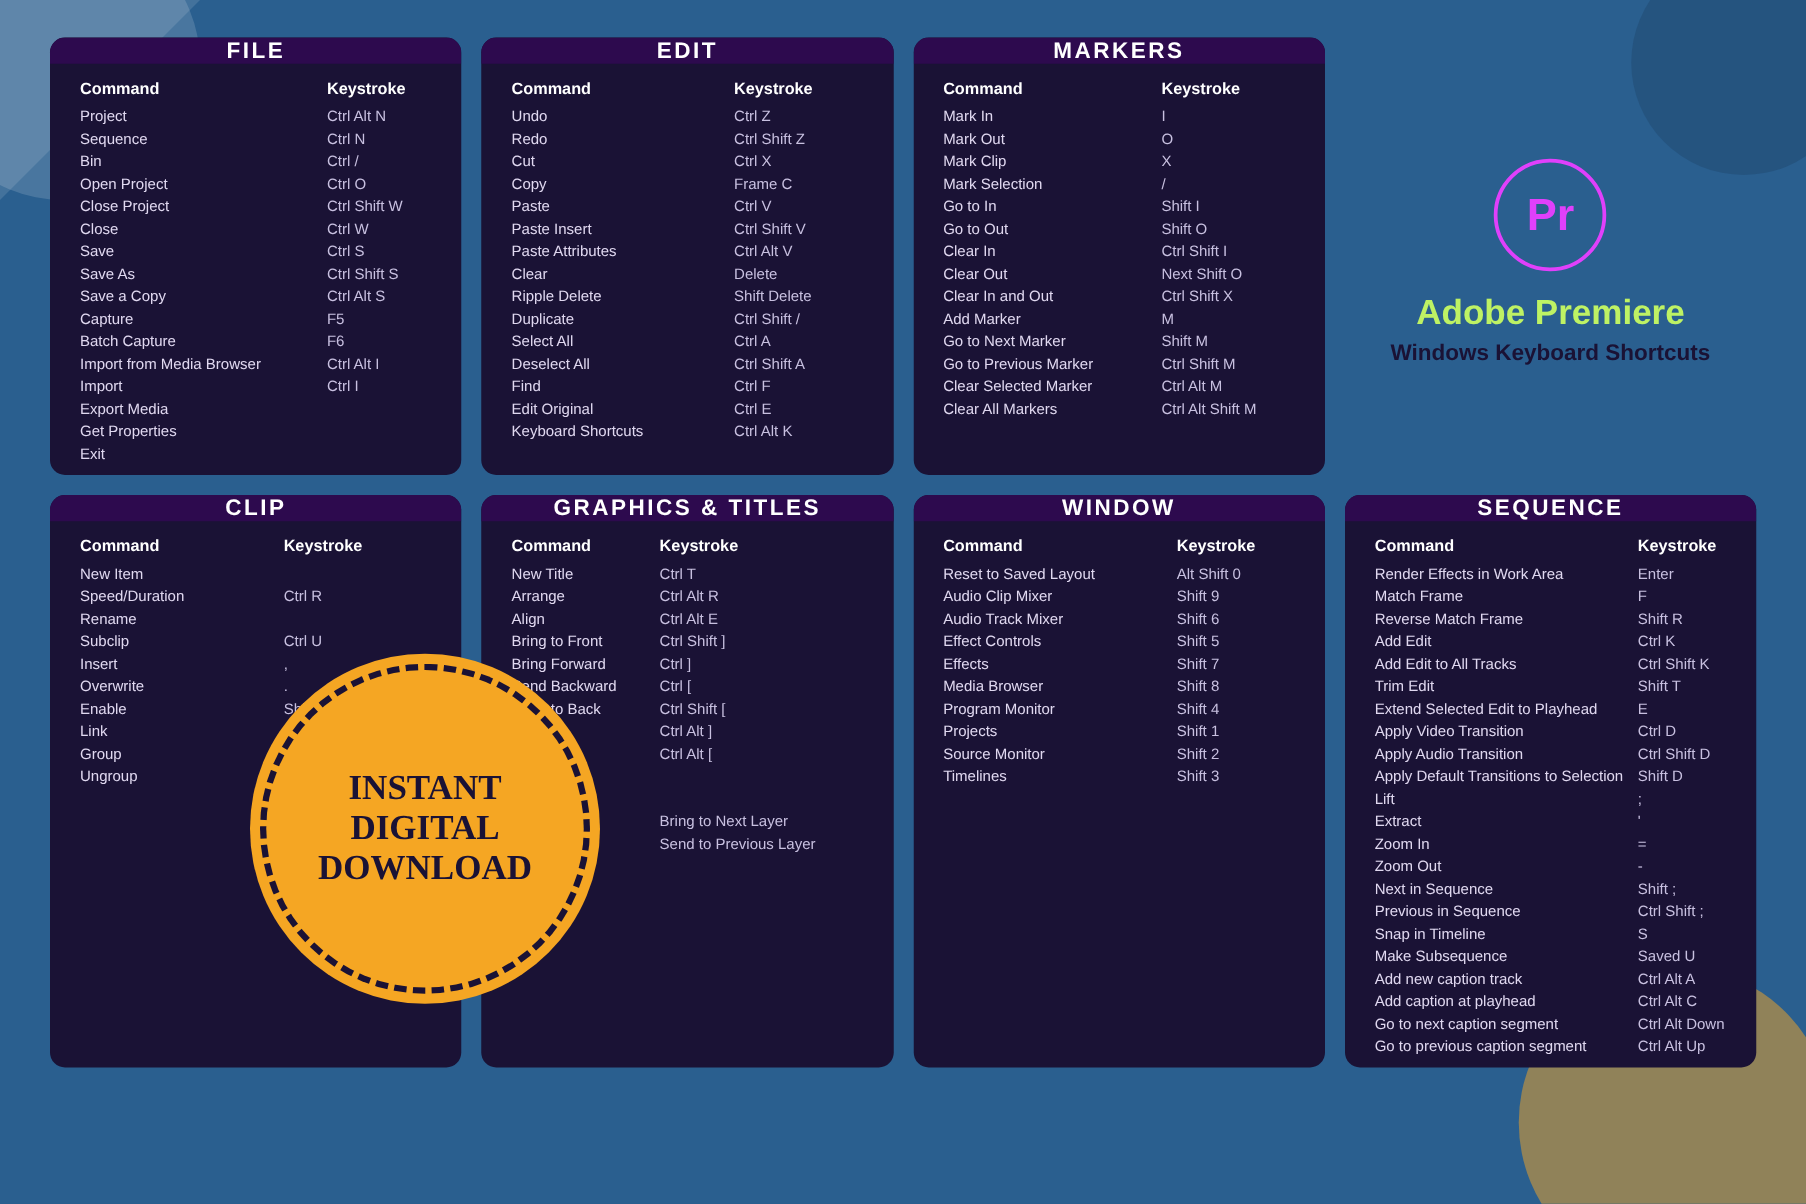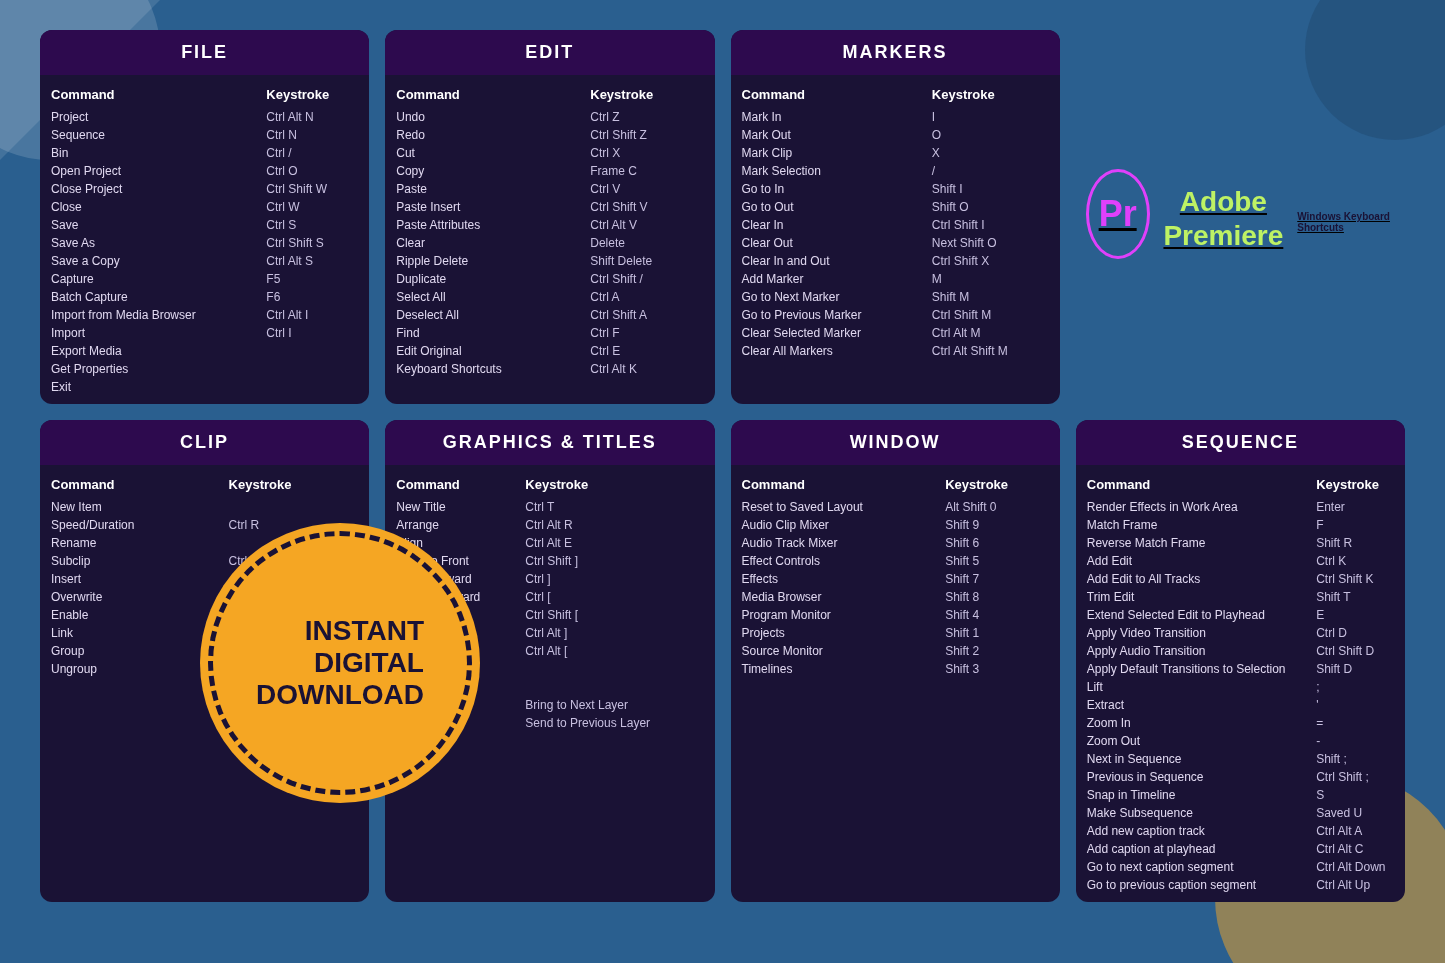--- a/index.html
+++ b/index.html
@@ -65,31 +65,31 @@
 
     .card {
       background: #1a1235;
       border-radius: 12px;
       overflow: hidden;
     }
 
     .card-header {
       background: #2d0a4e;
       text-align: center;
-      padding: 12px;
+      padding: 0;
     }
     .card-header h2 {
       color: white;
       font-size: 18px;
       font-weight: 900;
       letter-spacing: 2px;
     }
 
     .card-content {
-      padding: 8px 7px;
+      padding: 8px 20px;
     }
 
     .shortcut-table {
       width: 100%;
       border-collapse: collapse;
     }
     .shortcut-table thead tr th {
       color: white;
       font-weight: 700;
       font-size: 13px;
@@ -127,21 +127,21 @@
     .brand-title {
       color: #bef264;
       font-size: 28px;
       font-weight: 900;
       text-align: center;
       line-height: 1.2;
       margin-bottom: 6px;
     }
     .brand-subtitle {
       color: #1a1235;
-      font-size: 10px;
+      font-size: 18px;
       font-weight: 700;
       text-align: left;
     }
 
     
     .sequence-card {
       grid-column: 4;
       grid-row: 2;
     }
 
@@ -169,41 +169,41 @@
     
     .badge-outer::before {
       content: '';
       position: absolute;
       top: 8px; left: 8px; right: 8px; bottom: 8px;
       border-radius: 50%;
       border: 5px dashed #1a1235;
     }
 
     .badge-text {
-      text-align: right;
+      text-align: center;
       z-index: 1;
+      font-family: Liberation Serif, serif;
     }
     .badge-text span {
       display: block;
       color: #1a1235;
       font-weight: 900;
       font-size: 28px;
       line-height: 1.15;
     }
 
     
     .top-right-area {
       grid-column: 4;
       grid-row: 1;
       display: flex;
-      flex-direction: row;
+      flex-direction: column;
       align-items: center;
       justify-content: center;
       padding: 20px 10px 10px 10px;
-      text-decoration: underline;
     }
   </style>
 </head>
 <body>
 
 <div class="bg-decoration-top-left"></div>
 <div class="bg-decoration-top-right"></div>
 <div class="bg-decoration-bottom-right"></div>
 <div class="bg-decoration-white-corner"></div>
 

